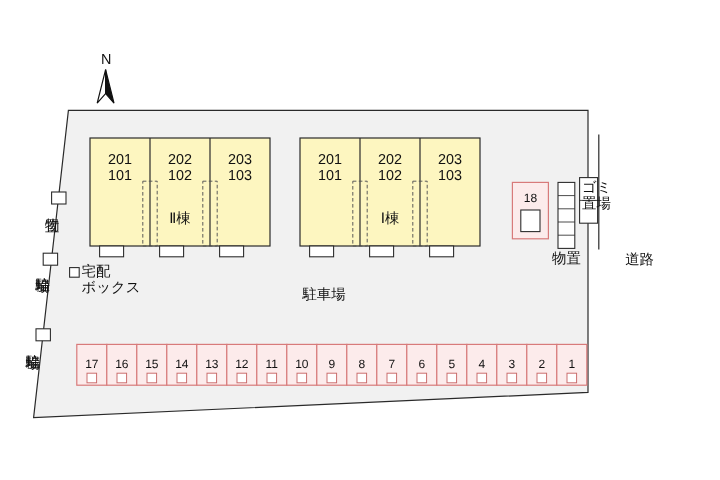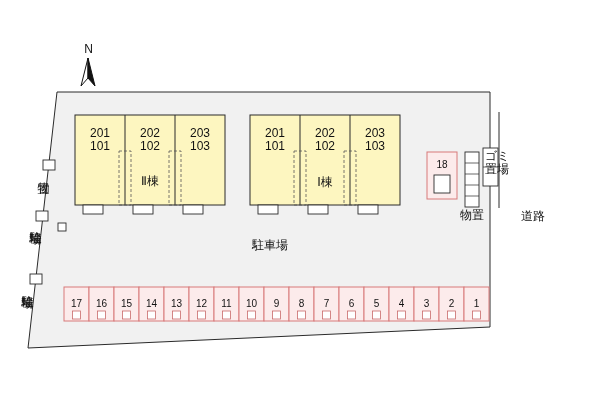--- a/index.html
+++ b/index.html
@@ -140,40 +140,44 @@
     <span style="display:block">101</span>
   </div>
   <div class="lbl ctr" style="left:125px;top:127px;width:50px;">
     <span style="display:block">202</span>
     <span style="display:block">102</span>
   </div>
   <div class="lbl ctr" style="left:175px;top:127px;width:50px;">
     <span style="display:block">203</span>
     <span style="display:block">103</span>
   </div>
-  <div class="lbl f12 ctr" style="left:125px;top:176px;width:50px;font-family:Liberation Mono, monospace;">Ⅱ棟</div>
+  <div class="lbl f12 ctr" style="left:125px;top:176px;width:50px;">Ⅱ棟</div>
 
   <div class="lbl ctr" style="left:250px;top:127px;width:50px;">
     <span style="display:block">201</span>
     <span style="display:block">101</span>
   </div>
   <div class="lbl ctr" style="left:300px;top:127px;width:50px;">
     <span style="display:block">202</span>
     <span style="display:block">102</span>
   </div>
   <div class="lbl ctr" style="left:350px;top:127px;width:50px;">
     <span style="display:block">203</span>
     <span style="display:block">103</span>
   </div>
   <div class="lbl f12 ctr" style="left:300px;top:176px;width:50px;">Ⅰ棟</div>
 
   <div class="lbl vtext" style="left:37px;top:172px;">物置</div>
   <div class="lbl vtext" style="left:29px;top:221px;">駐輪場</div>
   <div class="lbl vtext" style="left:21px;top:285px;">駐輪場</div>
 
+  <div class="lbl" style="left:68px;top:220px;">
+    <span style="display:block">宅配</span>
+    <span style="display:block">ボックス</span>
+  </div>
 
   <div class="lbl f12 ctr" style="left:238px;top:240px;width:64px;font-family:Liberation Mono, monospace;">駐車場</div>
 
   <div class="lbl ctr" style="left:456px;top:209px;width:32px;">物置</div>
   <div class="lbl" style="left:485px;top:150px;">
     <span style="display:block">ゴミ</span>
     <span style="display:block">置場</span>
   </div>
   <div class="lbl f12" style="left:521px;top:210px;">道路</div>
 

